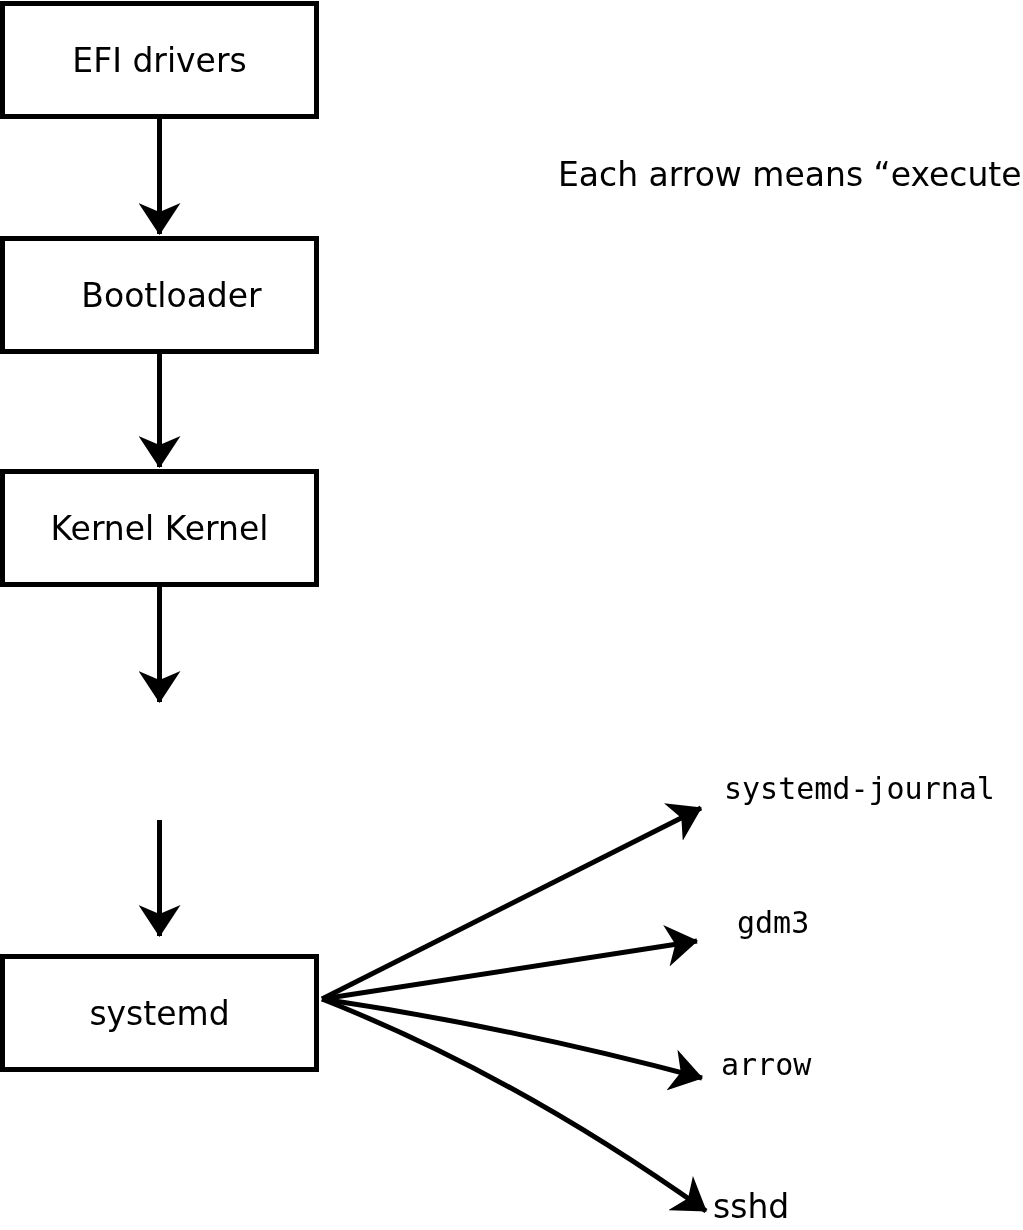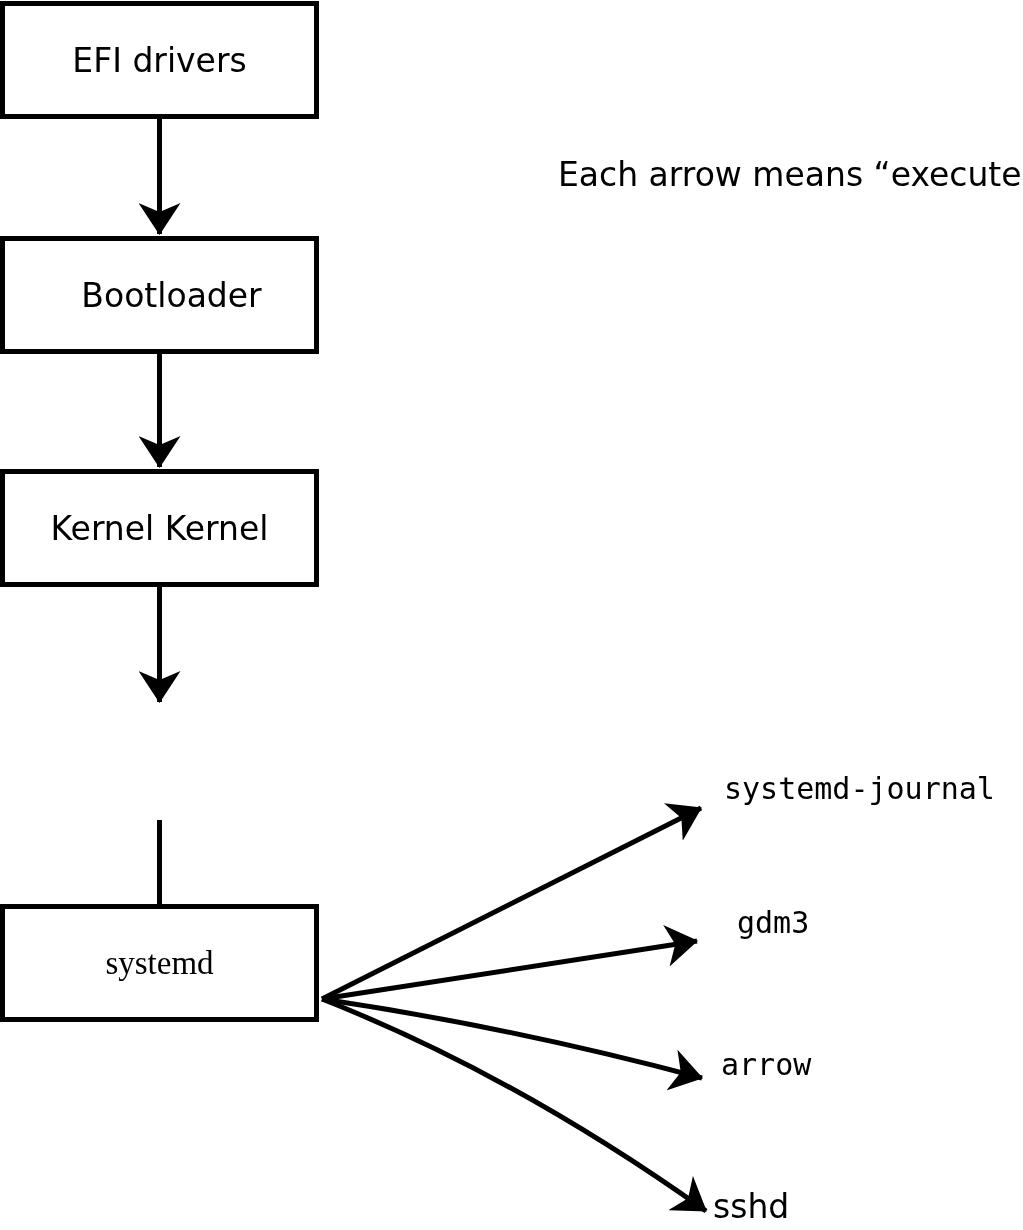--- a/index.html
+++ b/index.html
@@ -38,21 +38,21 @@
   .flow-box .box-label {
     font-size: 33px;
     line-height: 1;
     white-space: nowrap;
     text-align: right;
   }
   .box-efi        { top: 1px; }
   .box-bootloader { top: 236px; padding-left: 24px; }
   .box-kernel     { top: 469px; }
   .box-initramfs  { top: 704px; }
-  .box-systemd    { top: 904px; font-family: Liberation Serif, serif; }
+  .box-systemd    { top: 954px; }
 
   .annotation {
     position: absolute;
     left: 558px;
     top: 156px;
     font-size: 33px;
     line-height: 38px;
     white-space: nowrap;
   }
 

